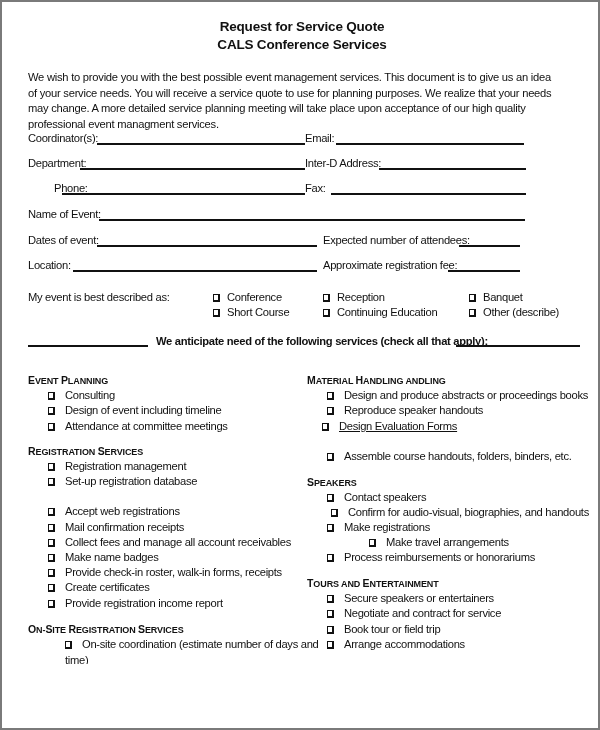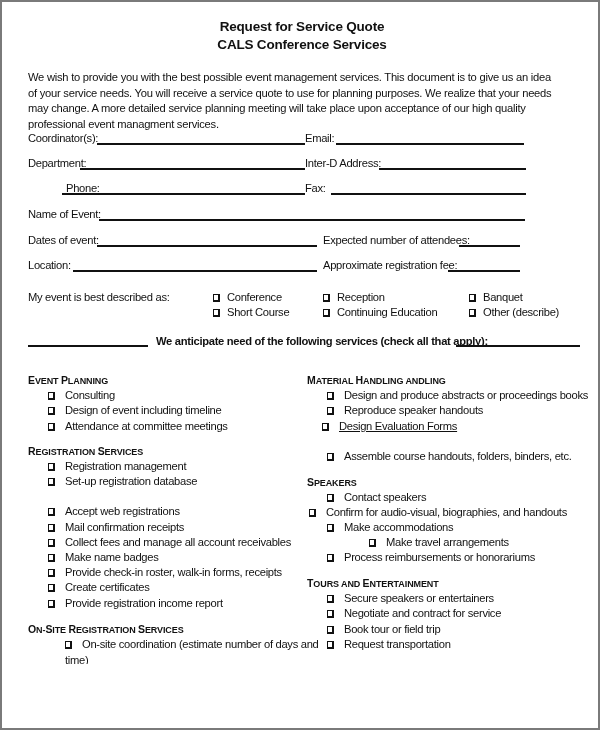--- a/index.html
+++ b/index.html
@@ -52,21 +52,21 @@
   <span class="lbl" style="left:26px; top:130px;">Coordinator(s):</span>
   <div class="line" style="left:95px; top:141px; width:208px;"></div>
   <span class="lbl" style="left:303px; top:130px;">Email:</span>
   <div class="line" style="left:334px; top:141px; width:188px;"></div>
 
   <span class="lbl" style="left:26px; top:155px;">Department:</span>
   <div class="line" style="left:78px; top:166px; width:225px;"></div>
   <span class="lbl" style="left:303px; top:155px;">Inter-D Address:</span>
   <div class="line" style="left:377px; top:166px; width:147px;"></div>
 
-  <span class="lbl" style="left:26px; top:180px;padding-left:38px;">Phone:</span>
+  <span class="lbl" style="left:14px; top:180px;padding-left:38px;">Phone:</span>
   <div class="line" style="left:60px; top:191px; width:243px;"></div>
   <span class="lbl" style="left:303px; top:180px;">Fax:</span>
   <div class="line" style="left:329px; top:191px; width:195px;"></div>
 
   <span class="lbl" style="left:26px; top:206px;">Name of Event:</span>
   <div class="line" style="left:97px; top:217px; width:426px;"></div>
 
   <span class="lbl" style="left:26px; top:232px;">Dates of event:</span>
   <div class="line" style="left:95px; top:243px; width:220px;"></div>
   <span class="lbl" style="left:321px; top:232px;">Expected number of attendees:</span>
@@ -120,26 +120,26 @@
   </div>
   <div class="item" style="left:325px; top:387px;"><span class="box"></span><span>Design and produce abstracts or proceedings books</span></div>
   <div class="item" style="left:325px; top:402px;"><span class="box"></span><span>Reproduce speaker handouts</span></div>
   <div class="item" style="left:320px; top:418px;text-decoration:underline;"><span class="box"></span><span>Design Evaluation Forms</span></div>
   <div class="item" style="left:325px; top:448px;"><span class="box"></span><span>Assemble course handouts, folders, binders, etc.</span></div>
 
   <div class="sec-head" style="left:305px; top:474px;">
     <span class="big">S</span><span>PEAKERS</span>
   </div>
   <div class="item" style="left:325px; top:489px;"><span class="box"></span><span>Contact speakers</span></div>
-  <div class="item" style="left:307px; top:504px;"><span class="box"></span><span>Confirm for audio-visual, biographies, and handouts</span></div>
-  <div class="item" style="left:325px; top:519px;"><span class="box"></span><span>Make accommodations</span></div>
+  <div class="item" style="left:329px; top:504px;"><span class="box"></span><span>Confirm for audio-visual, biographies, and handouts</span></div>
+  <div class="item" style="left:325px; top:519px;"><span class="box"></span><span>Make registrations</span></div>
   <div class="item" style="left:325px; top:534px;margin-left:42px;"><span class="box"></span><span>Make travel arrangements</span></div>
   <div class="item" style="left:325px; top:549px;"><span class="box"></span><span>Process reimbursements or honorariums</span></div>
 
   <div class="sec-head" style="left:305px; top:575px;">
     <span class="big">T</span><span>OURS AND </span><span class="big">E</span><span>NTERTAINMENT</span>
   </div>
   <div class="item" style="left:325px; top:590px;"><span class="box"></span><span>Secure speakers or entertainers</span></div>
   <div class="item" style="left:325px; top:605px;"><span class="box"></span><span>Negotiate and contract for service</span></div>
   <div class="item" style="left:325px; top:621px;"><span class="box"></span><span>Book tour or field trip</span></div>
-  <div class="item" style="left:325px; top:636px;"><span class="box"></span><span>Request transportation</span></div>
+  <div class="item" style="left:325px; top:636px;"><span class="box"></span><span>Arrange accommodations</span></div>
 
 </div>
 
 </body></html>

